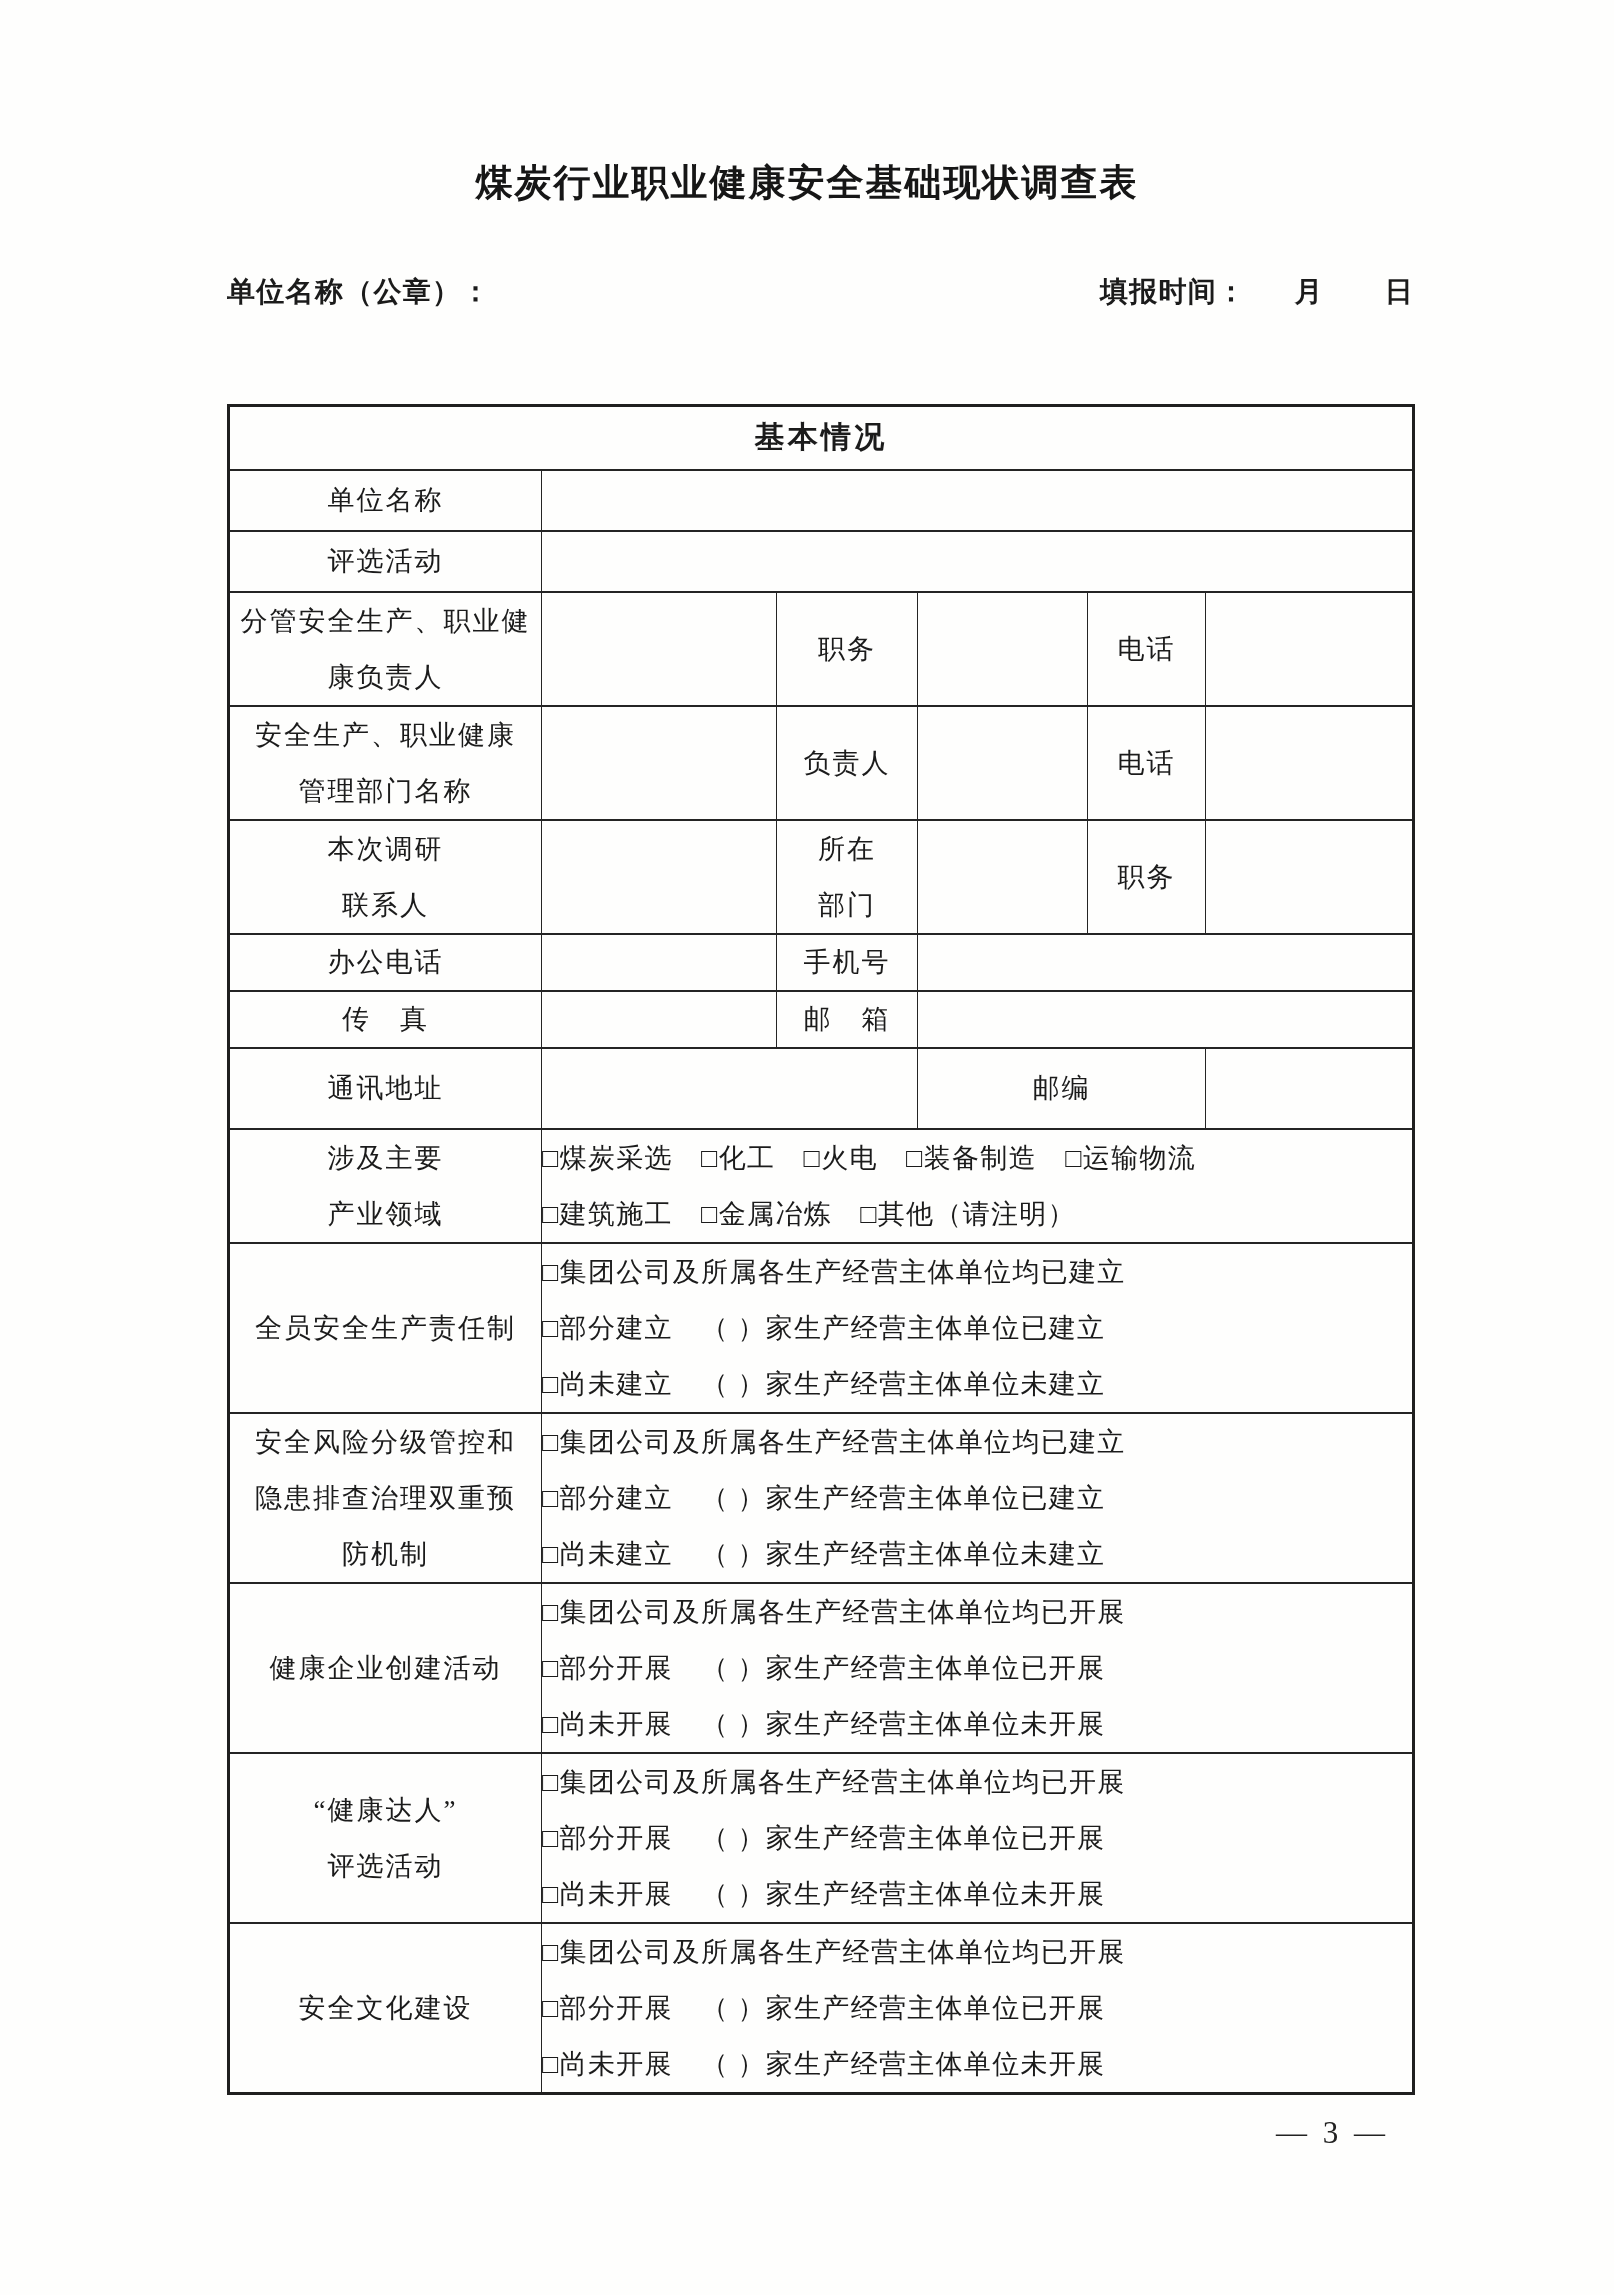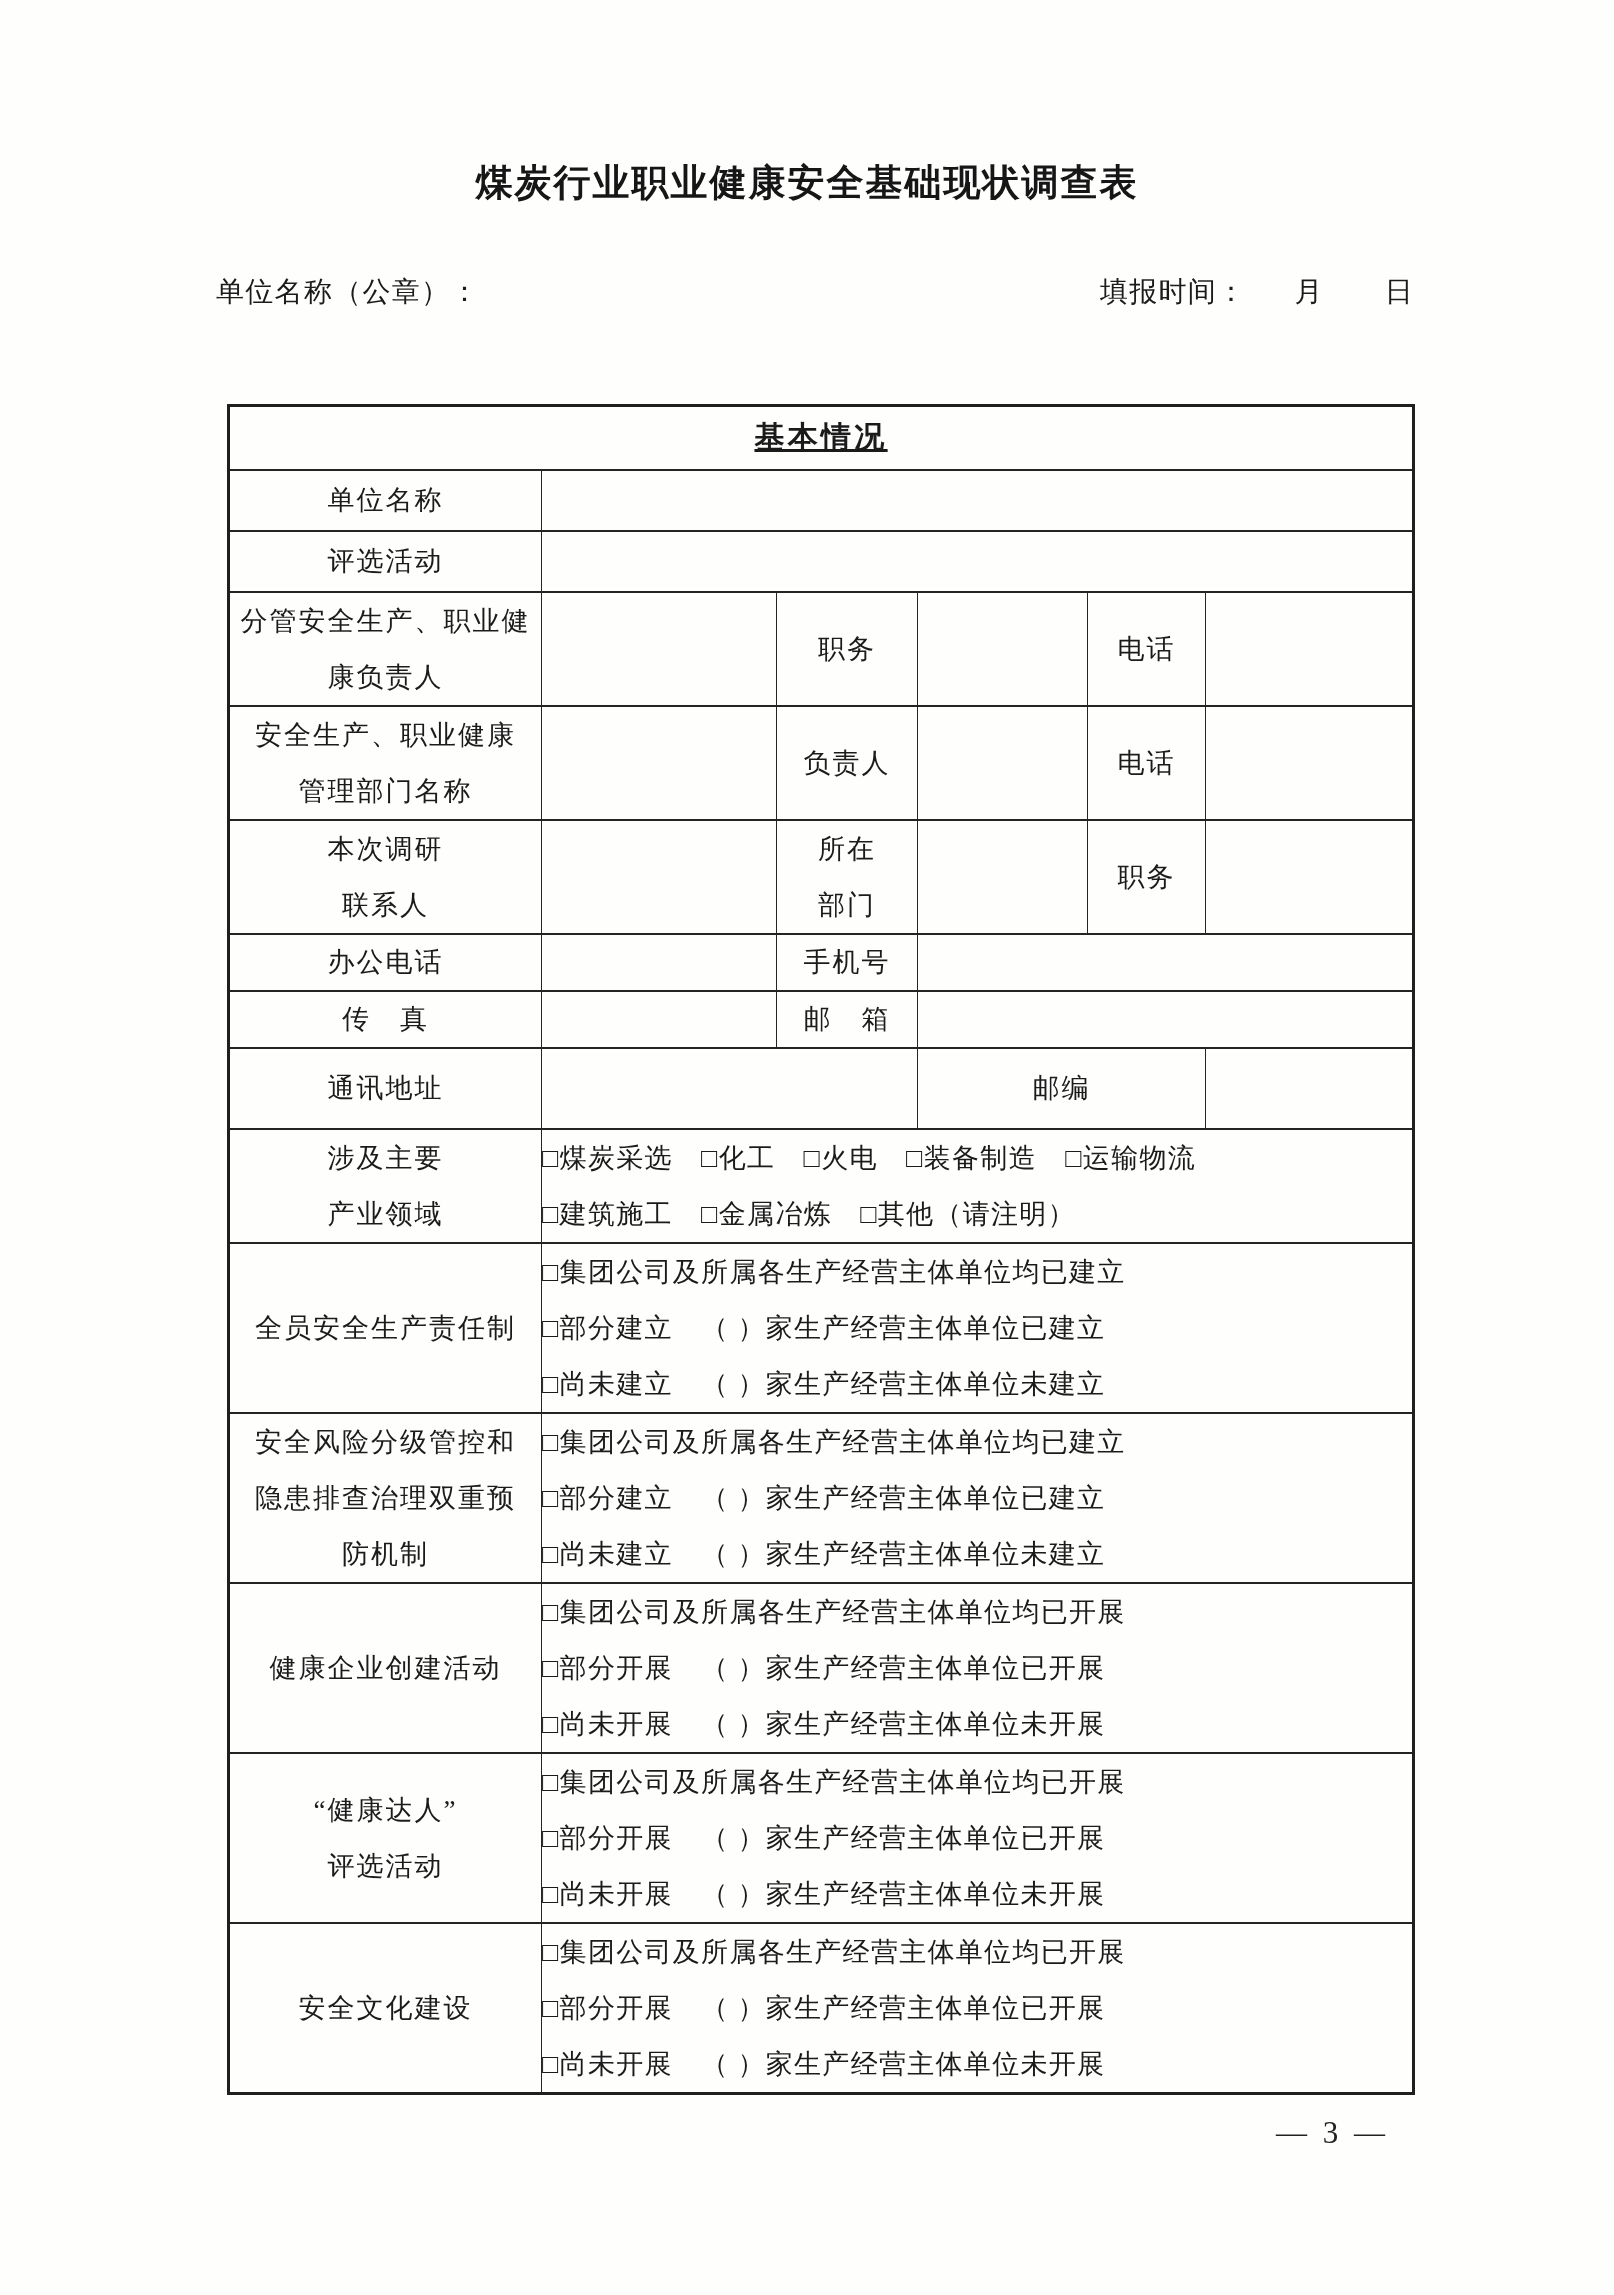--- a/index.html
+++ b/index.html
@@ -20,26 +20,27 @@
     left:0;top:158px;width:100%;
     text-align:center;
     font-family:"Liberation Sans", sans-serif;
     font-weight:bold;
     font-size:37px;
     letter-spacing:2px;
     color:#161616;
   }
   .meta-line{
     position:absolute;
-    left:216px;right:200px;top:273px;
+    left:227px;right:200px;top:273px;
     display:flex;
     justify-content:space-between;
     font-size:28px;
     letter-spacing:1.3px;
     color:#1b1b1b;
+    font-weight:bold;
   }
   .meta-right{white-space:nowrap;}
   .meta-right .gap-month{display:inline-block;margin-left:48px;}
   .meta-right .gap-day{display:inline-block;margin-left:61px;}
 
   table.form{
     position:absolute;
     left:227px;top:404px;
     width:1185px;
     border-collapse:collapse;
@@ -62,21 +63,20 @@
   .rh-a{height:81px;padding-left:24px;}
   .rh-2l{height:112px;padding-left:48px;}
   .rh-3l{height:166px;}
 
   td.hdr{
     text-align:center;
     font-family:"Liberation Sans", sans-serif;
     font-weight:bold;
     font-size:30px;
     letter-spacing:3.3px;
-    text-decoration:underline;
   }
   td.lab{
     text-align:center;
     letter-spacing:2px;
     vertical-align:middle;
   }
   td.lab .ln{line-height:56px;}
   td.chk{
     text-align:left;
     vertical-align:middle;

